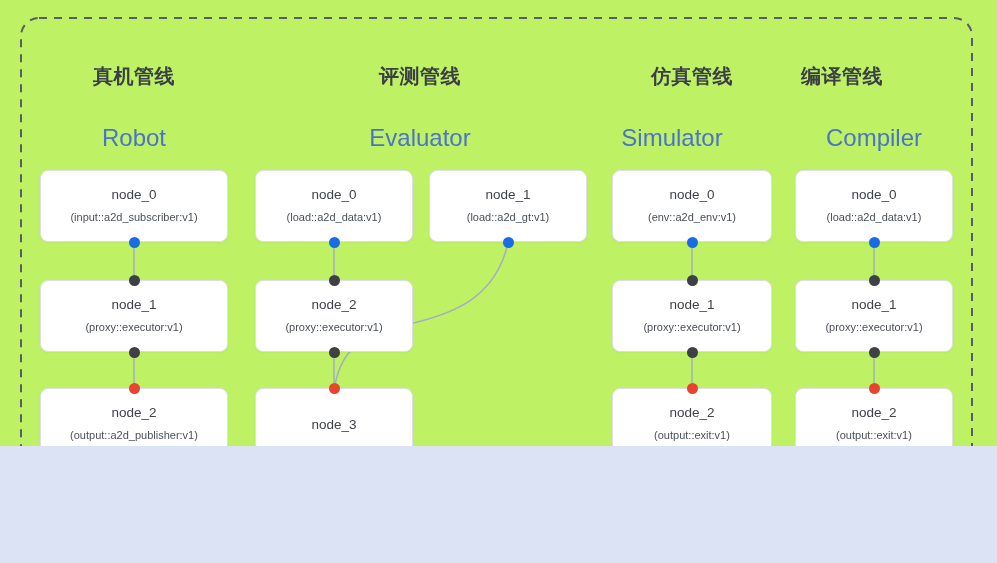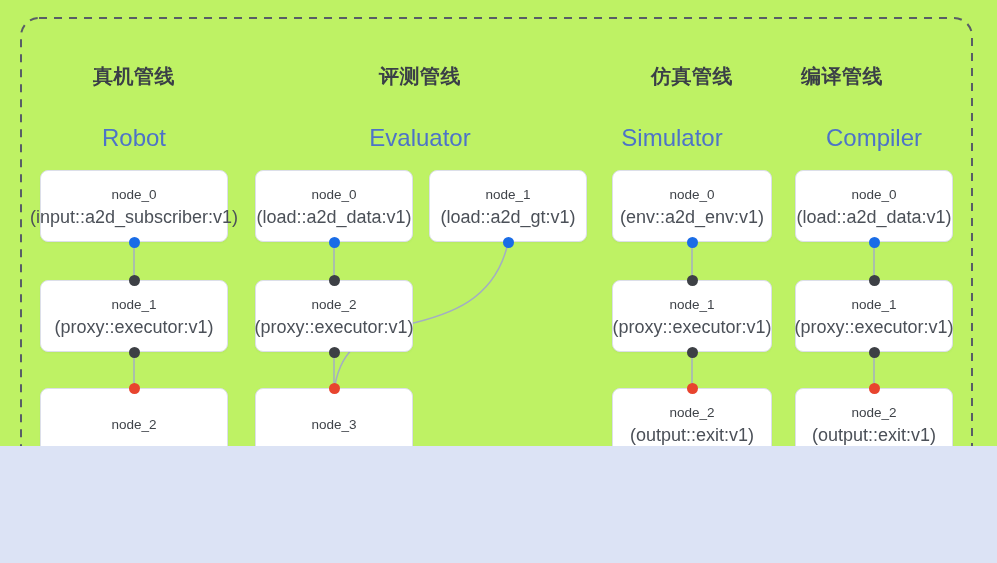--- a/index.html
+++ b/index.html
@@ -61,21 +61,21 @@
     box-shadow: 0 1px 2px rgba(60,70,100,0.05);
   }
   .node-name {
     font-size: 13.5px;
     color: #3f4349;
     line-height: 23px;
     white-space: nowrap;
     text-align: center;
   }
   .node-type {
-    font-size: 18px;
+    font-size: 11px;
     color: #4b5058;
     line-height: 23px;
     white-space: nowrap;
   }
   .port-dot {
     position: absolute;
     width: 11px;
     height: 11px;
     border-radius: 50%;
     z-index: 3;
@@ -105,20 +105,21 @@
       <div class="node-box" style="left: 40px; top: 170px; width: 188px;">
         <div class="node-name">node_0</div>
         <div class="node-type">(input::a2d_subscriber:v1)</div>
       </div>
       <div class="node-box" style="left: 40px; top: 280px; width: 188px;">
         <div class="node-name">node_1</div>
         <div class="node-type">(proxy::executor:v1)</div>
       </div>
       <div class="node-box" style="left: 40px; top: 388px; width: 188px;">
         <div class="node-name">node_2</div>
+        <div class="node-type">(output::a2d_publisher:v1)</div>
       </div>
       <div class="pipeline-title-zh" style="left: 420px;">评测管线</div>
       <div class="pipeline-title-en" style="left: 420px;">Evaluator</div>
       <div class="node-box" style="left: 255px; top: 170px; width: 158px;">
         <div class="node-name">node_0</div>
         <div class="node-type">(load::a2d_data:v1)</div>
       </div>
       <div class="node-box" style="left: 429px; top: 170px; width: 158px;">
         <div class="node-name">node_1</div>
         <div class="node-type">(load::a2d_gt:v1)</div>

